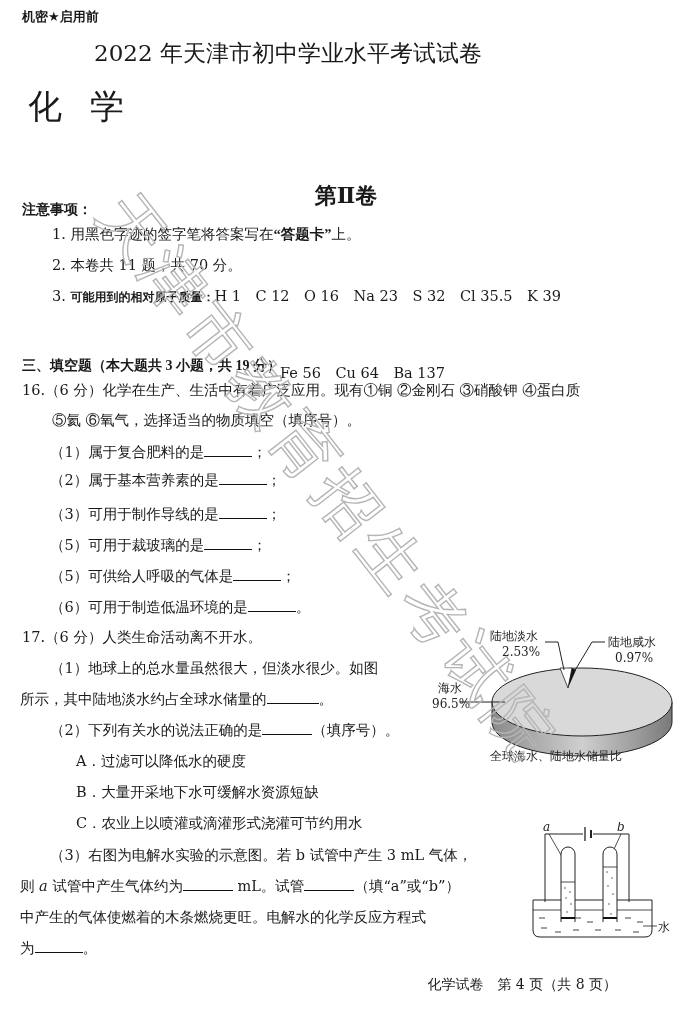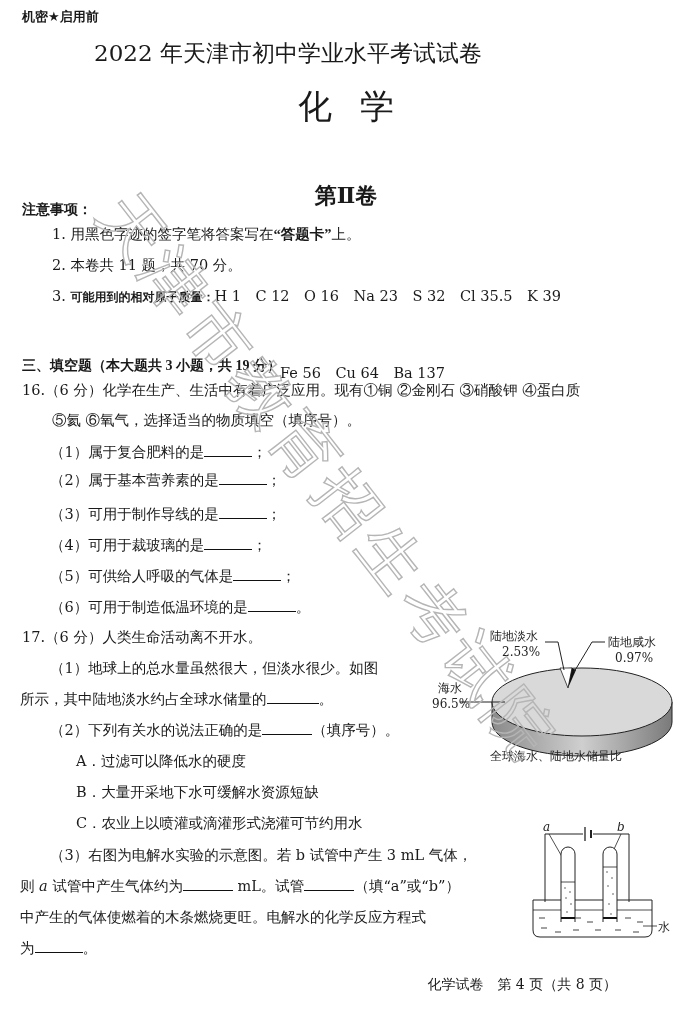--- a/index.html
+++ b/index.html
@@ -4,21 +4,21 @@
 <style>
   html, body { margin: 0; padding: 0; background: #ffffff; }
   body {
     width: 692px; height: 1013px; position: relative; overflow: hidden;
     font-family: "DejaVu Serif", "Liberation Serif", serif;
     color: #1a1a1a;
   }
   .abs { position: absolute; white-space: nowrap; }
   .secret { left: 22px; top: 8px; font-family: "DejaVu Sans", sans-serif; font-weight: bold; font-size: 13px; letter-spacing: 0px; }
   .title { left: 0; width: 576px; top: 38px; text-align: center; font-size: 23px; }
-  .subject { left: 0; width: 692px; top: 84px; text-align: center; font-size: 34px; letter-spacing: 28px; padding-left: 28px; box-sizing: border-box; }
+  .subject { left: 0; width: 692px; top: 84px; text-align: left; font-size: 34px; letter-spacing: 28px; padding-left: 28px; box-sizing: border-box; }
   .volume { left: 0; width: 692px; top: 140px; text-align: center; font-size: 22px; font-weight: bold; margin-top: 41px; }
   .bold-sans { font-family: Liberation Serif, serif; font-weight: bold; margin-top: 8px; }
   .line { font-size: 14.5px; line-height: 20px; }
   .blank { display: inline-block; border-bottom: 1.5px solid #111; height: 14px; vertical-align: baseline; }
   .w50 { width: 50px; } .w52 { width: 52px; } .w48 { width: 48px; }
   .ital { font-style: italic; }
   .footer { left: 0; width: 617px; top: 976px; text-align: right; font-size: 14px; }
   .watermark { position: absolute; left: 0; top: 0; width: 692px; height: 1013px; pointer-events: none; }
   .chart-label { font-family: "DejaVu Serif", serif; font-size: 12px; fill: #222; }
 </style>
@@ -54,21 +54,21 @@
 <div class="abs line" style="left:50px; top:442px;">
   <span>（1）属于复合肥料的是</span><span class="blank w48"></span><span>；</span>
 </div>
 <div class="abs line" style="left:50px; top:470px;">
   <span>（2）属于基本营养素的是</span><span class="blank w48"></span><span>；</span>
 </div>
 <div class="abs line" style="left:50px; top:504px;">
   <span>（3）可用于制作导线的是</span><span class="blank w48"></span><span>；</span>
 </div>
 <div class="abs line" style="left:50px; top:535px;">
-  <span>（4）可用于裁玻璃的是</span><span class="blank w48"></span><span>；</span>
+  <span>（5）可用于裁玻璃的是</span><span class="blank w48"></span><span>；</span>
 </div>
 <div class="abs line" style="left:50px; top:566px;">
   <span>（5）可供给人呼吸的气体是</span><span class="blank w48"></span><span>；</span>
 </div>
 <div class="abs line" style="left:50px; top:597px;">
   <span>（6）可用于制造低温环境的是</span><span class="blank w48"></span><span>。</span>
 </div>
 
 <div class="abs line" style="left:22px; top:627px;">17.（6 分）人类生命活动离不开水。</div>
 <div class="abs line" style="left:50px; top:658px;">（1）地球上的总水量虽然很大，但淡水很少。如图</div>

